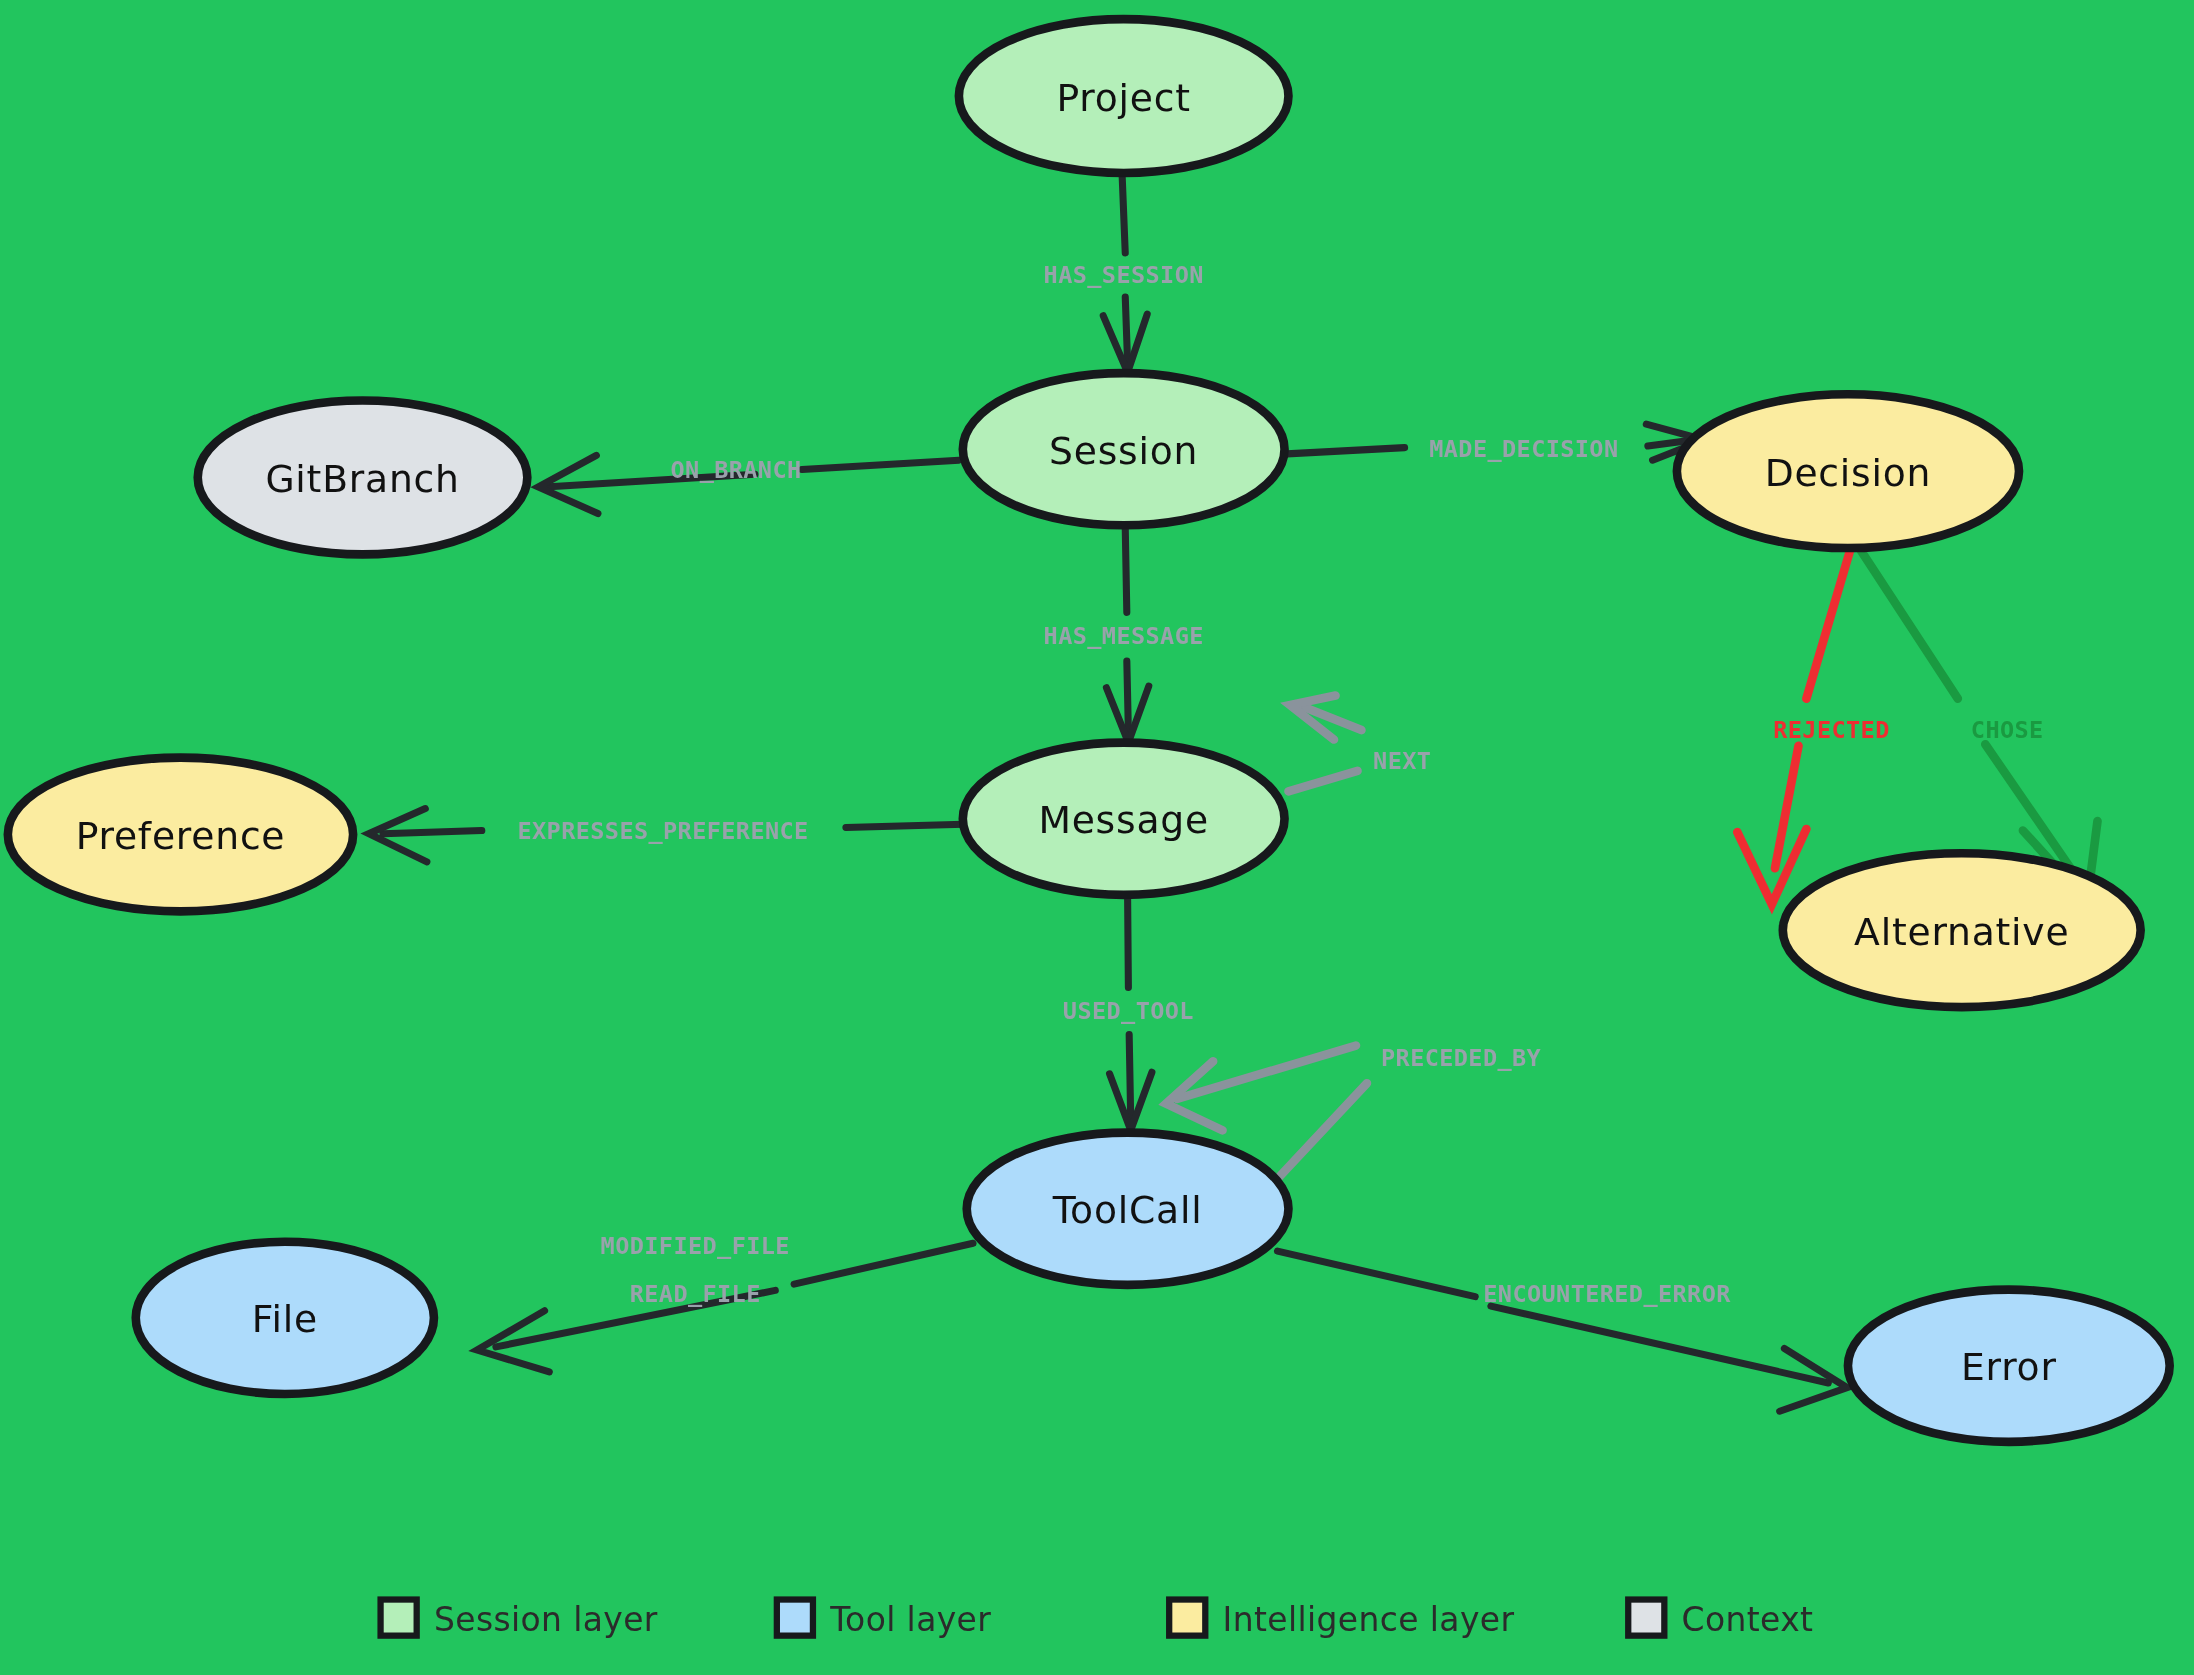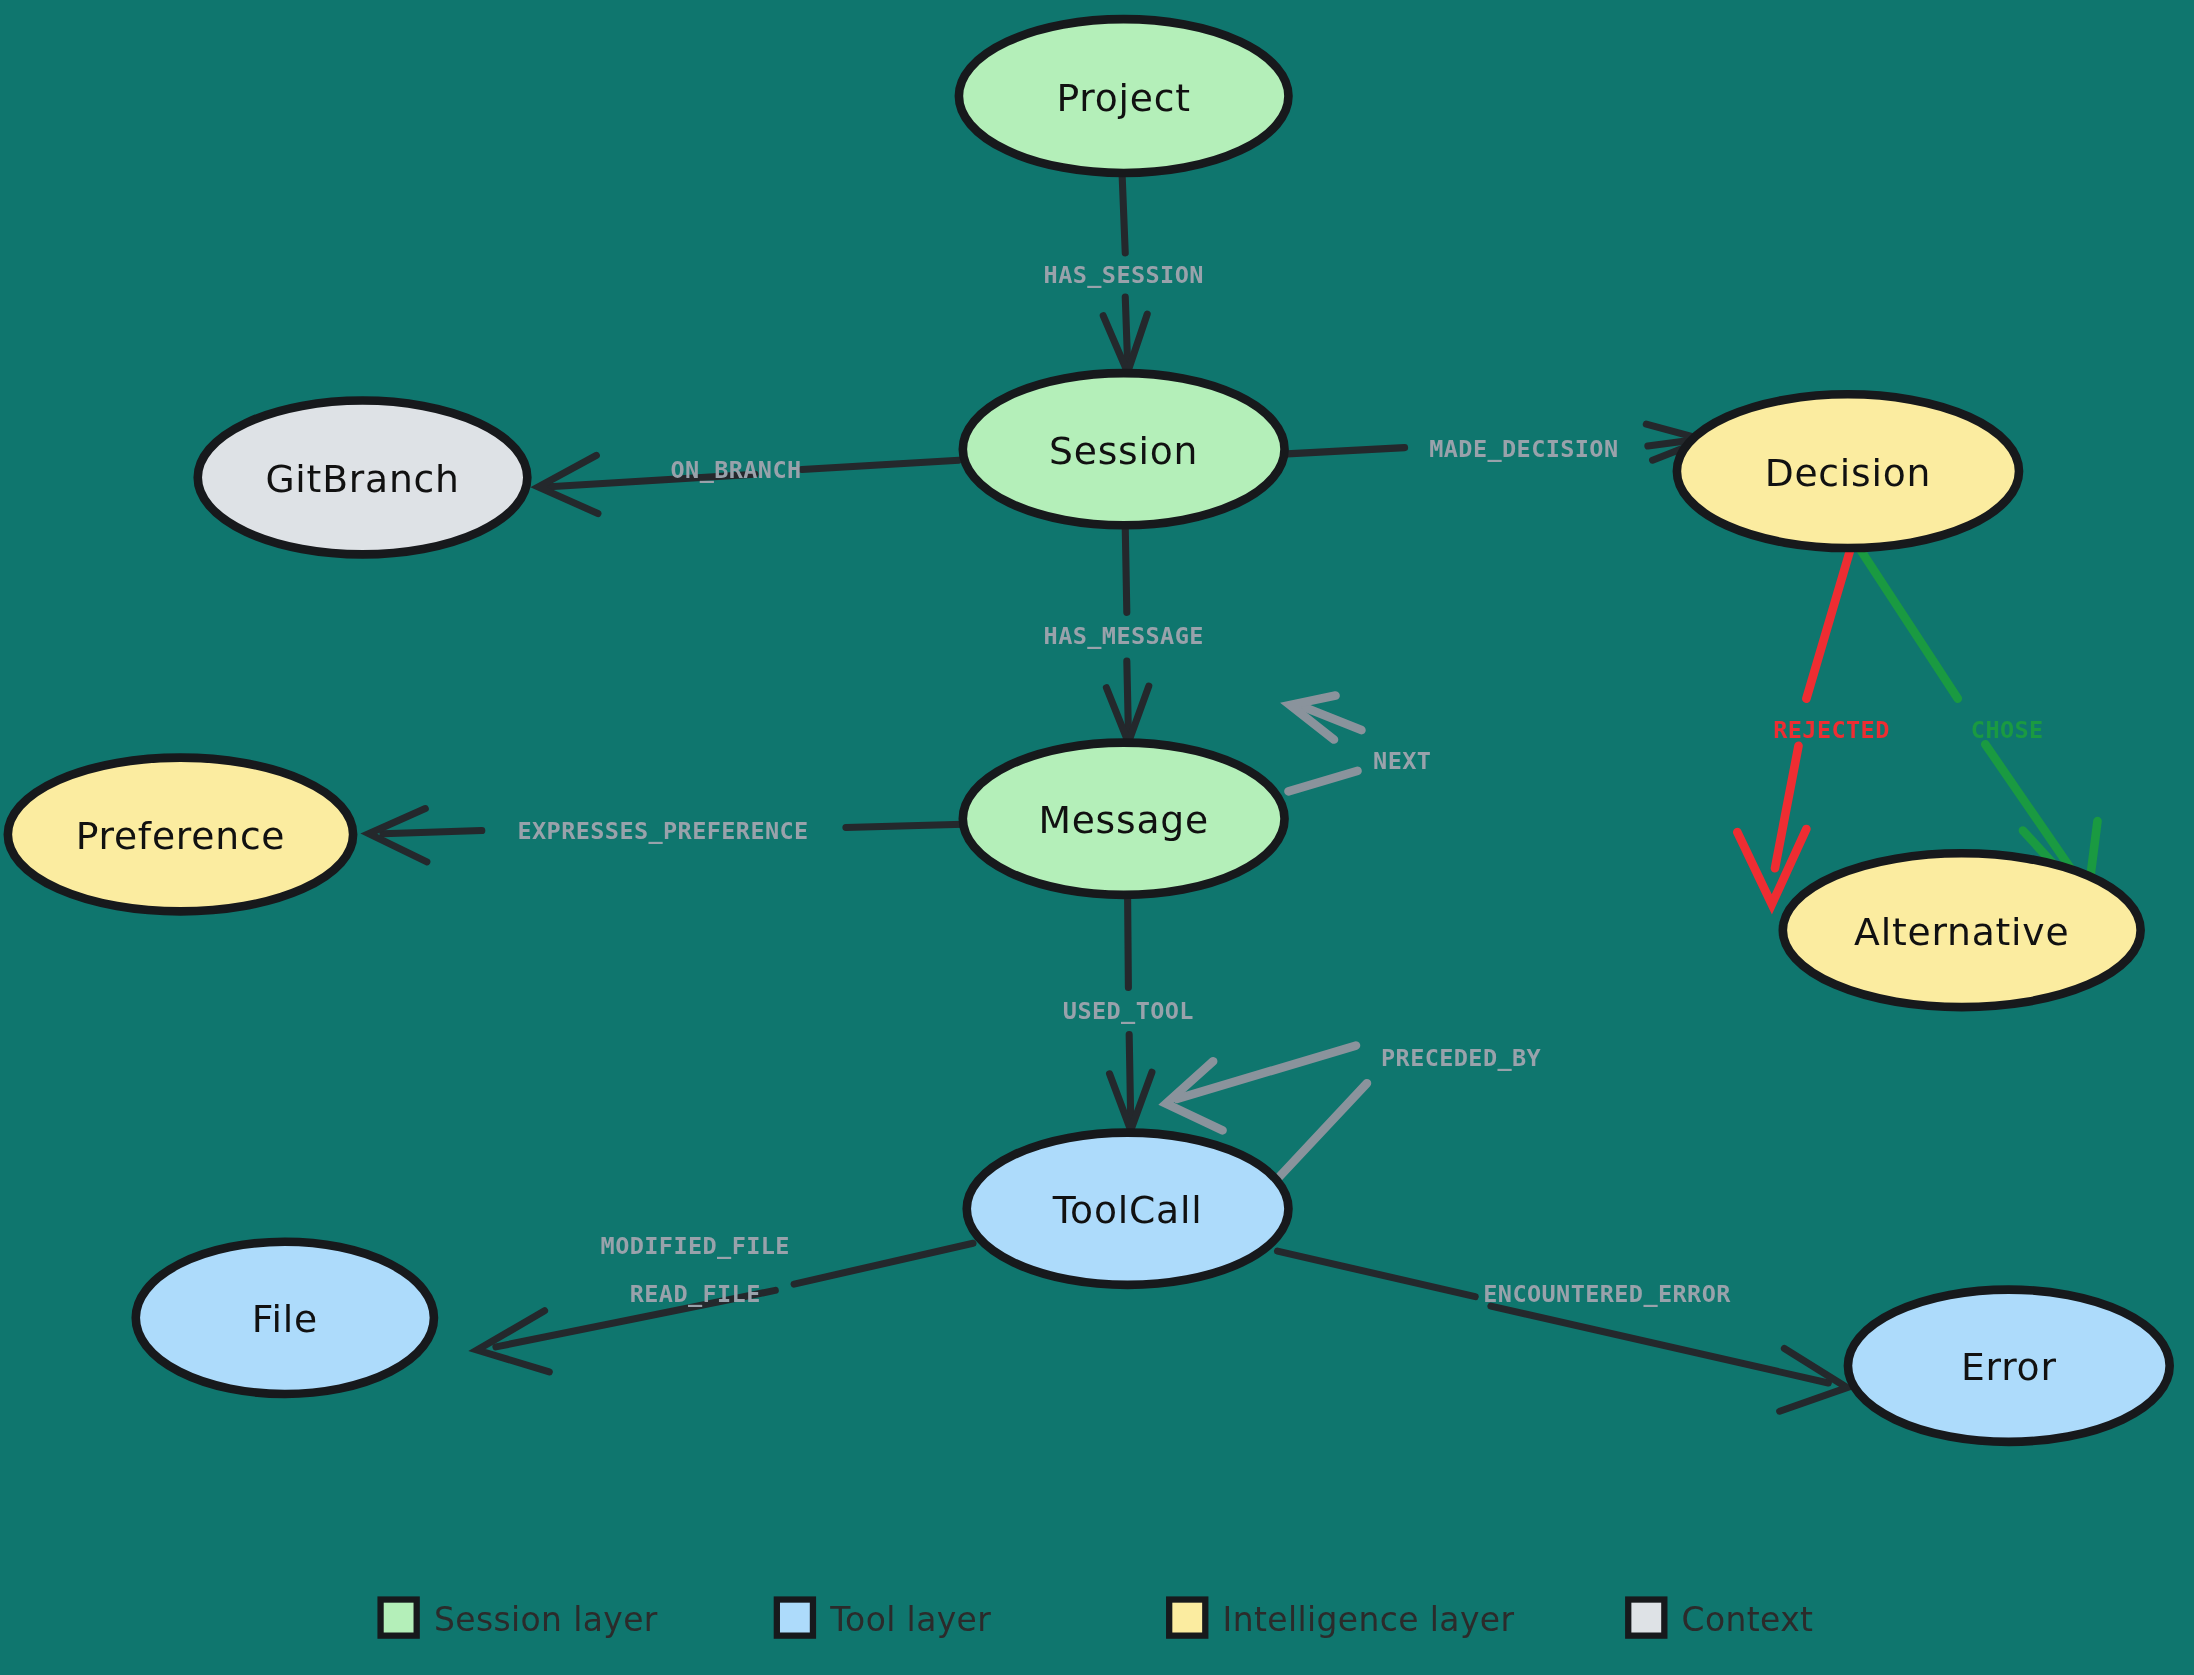--- a/index.html
+++ b/index.html
@@ -4,21 +4,21 @@
 <style>
   html, body {
     margin: 0;
     padding: 0;
     background: #000000;
   }
   #canvas {
     position: relative;
     width: 2194px;
     height: 1676px;
-    background: #0f766e;
+    background: #22c55e;
     overflow: hidden;
     font-family: "DejaVu Sans", sans-serif;
   }
   svg.layer {
     position: absolute;
     top: 0; left: 0;
     width: 2194px;
     height: 1676px;
   }
   .node-label {

